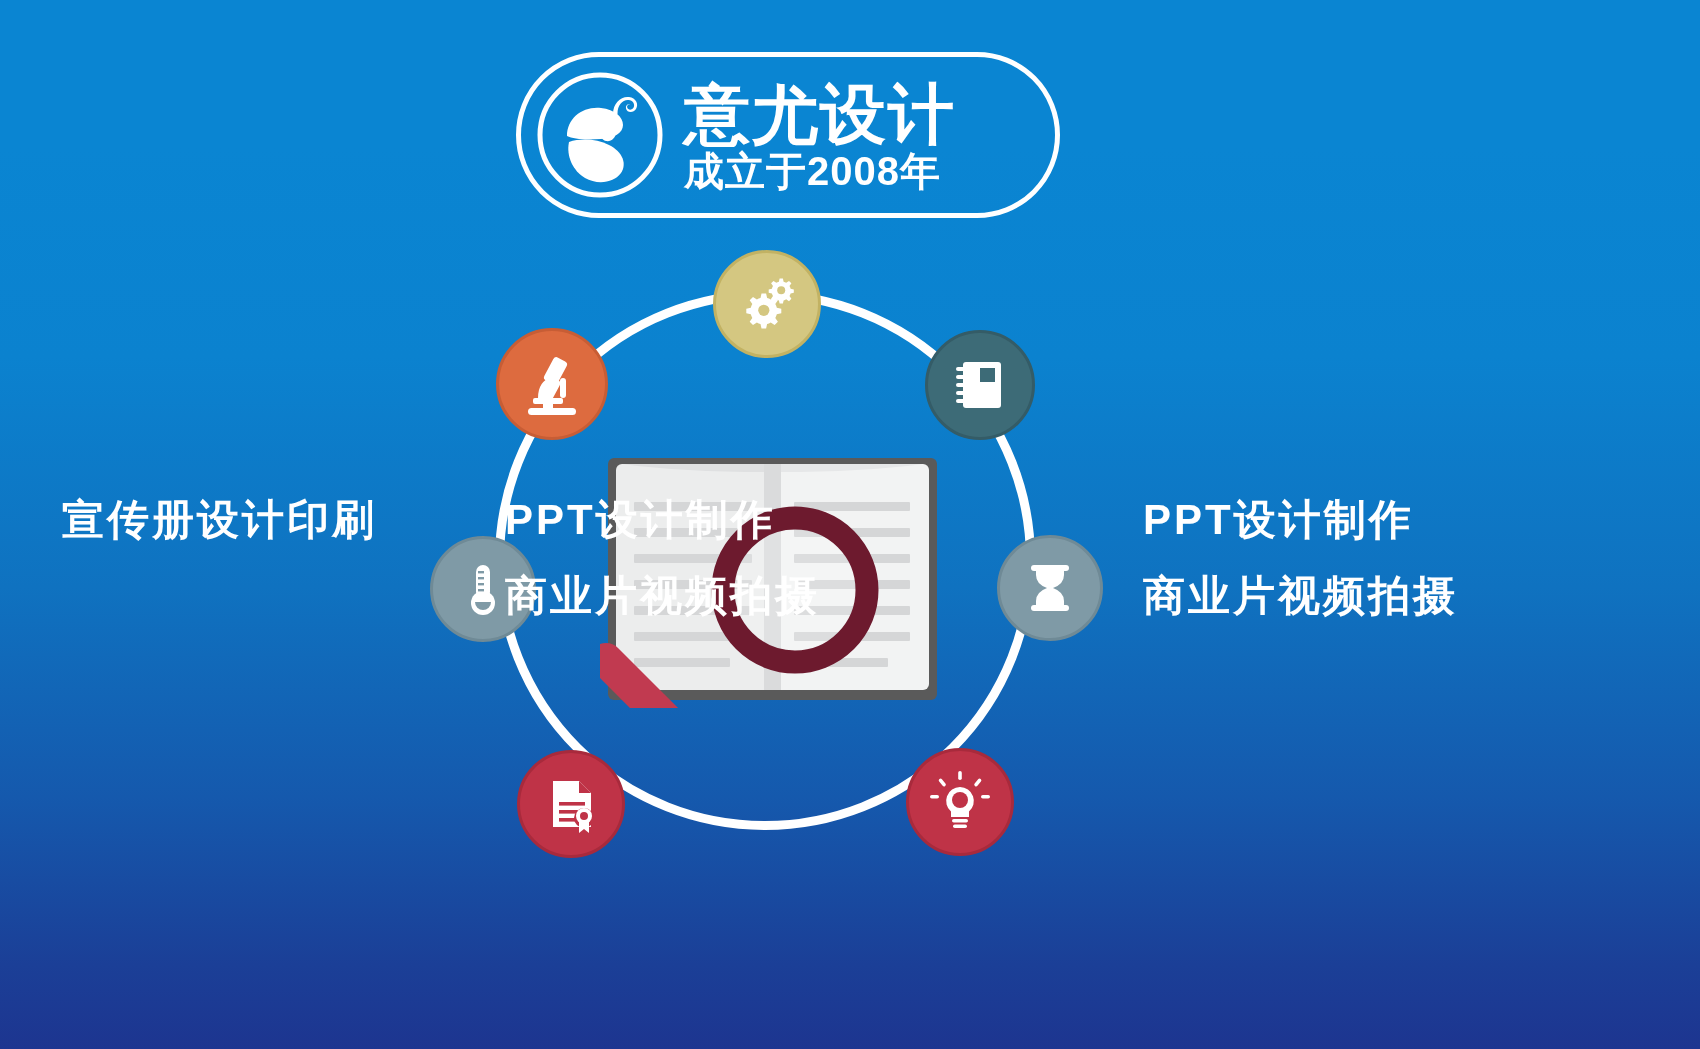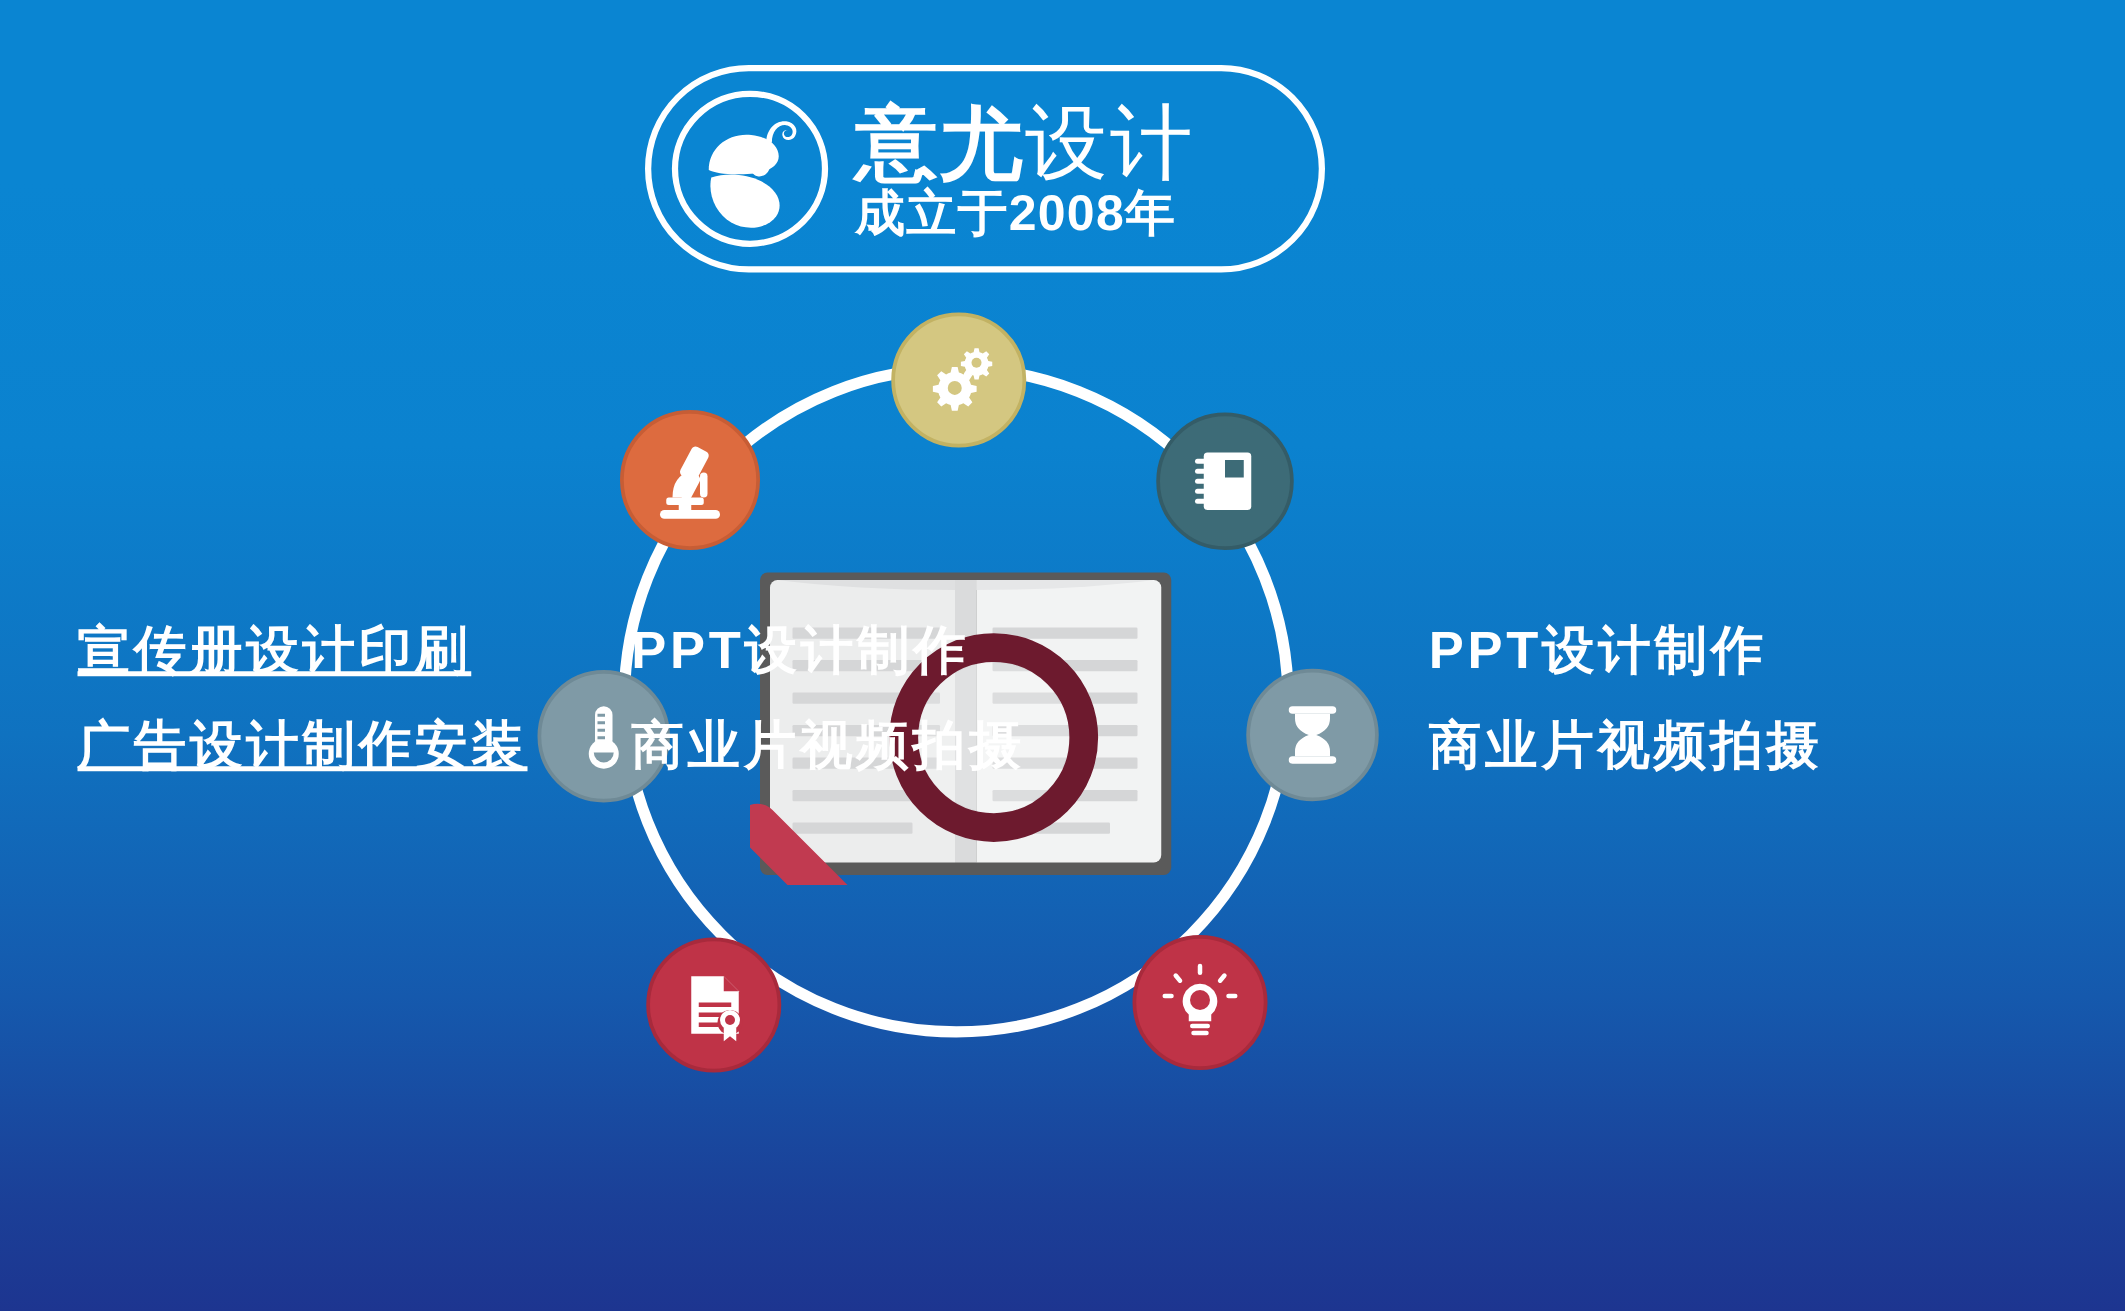--- a/index.html
+++ b/index.html
@@ -12,37 +12,37 @@
   .stage{position:absolute;inset:0;}
 
   
   .logo-wrap{position:absolute;left:516px;top:52px;width:548px;height:170px;}
   .logo-pill{position:absolute;left:0;top:0;width:544px;height:166px;
      border:5px solid #ffffff;border-radius:84px;box-sizing:border-box;}
   .logo-mark{position:absolute;left:19px;top:18px;width:130px;height:130px;}
   .logo-text{position:absolute;left:168px;top:24px;width:360px;height:120px;}
   .logo-name{font-size:66px;line-height:76px;color:#fff;letter-spacing:2px;white-space:nowrap;}
   .logo-name .bold{font-weight:700;}
-  .logo-name .thin{font-weight:400;}
+  .logo-name .thin{font-weight:700;}
   .logo-sub{font-size:40px;font-weight:700;color:#fff;line-height:38px;letter-spacing:1px;white-space:nowrap;}
 
   
   .ring-area{position:absolute;left:470px;top:250px;width:610px;height:620px;}
   .ring{position:absolute;left:25px;top:40px;width:540px;height:540px;
      border:9px solid #ffffff;border-radius:50%;box-sizing:border-box;}
   .node{position:absolute;border-radius:50%;display:flex;align-items:center;justify-content:center;}
   .node svg{display:block;}
 
   
   .book{position:absolute;left:600px;top:450px;width:345px;height:258px;}
 
   
   .txt{position:absolute;color:#ffffff;font-weight:700;white-space:nowrap;
        letter-spacing:3px;font-size:42px;line-height:76px;}
-  .txt-left{left:62px;top:482px;text-decoration:underline;}
+  .txt-left{left:62px;top:482px;}
   .txt-center{left:505px;top:482px;}
   .txt-right{left:1143px;top:482px;}
   .txt div{height:76px;}
 </style>
 </head>
 <body>
 
 <div class="stage">
 
   <div class="logo-wrap">
@@ -205,21 +205,20 @@
 
       <rect x="30" y="176" width="34" height="150" rx="17" fill="#c13a50" transform="rotate(-45 47 251)"></rect>
 
       <circle cx="195" cy="140" r="72" fill="none" stroke="#6d1a2e" stroke-width="23"></circle>
       <circle cx="195" cy="140" r="60" fill="#ffffff" fill-opacity="0.18"></circle>
     </svg>
   </div>
 
   <div class="txt txt-left">
     <div>宣传册设计印刷</div>
-    <div>广告设计制作安装</div>
   </div>
 
   <div class="txt txt-center">
     <div>PPT设计制作</div>
     <div>商业片视频拍摄</div>
   </div>
 
   <div class="txt txt-right">
     <div>PPT设计制作</div>
     <div>商业片视频拍摄</div>

